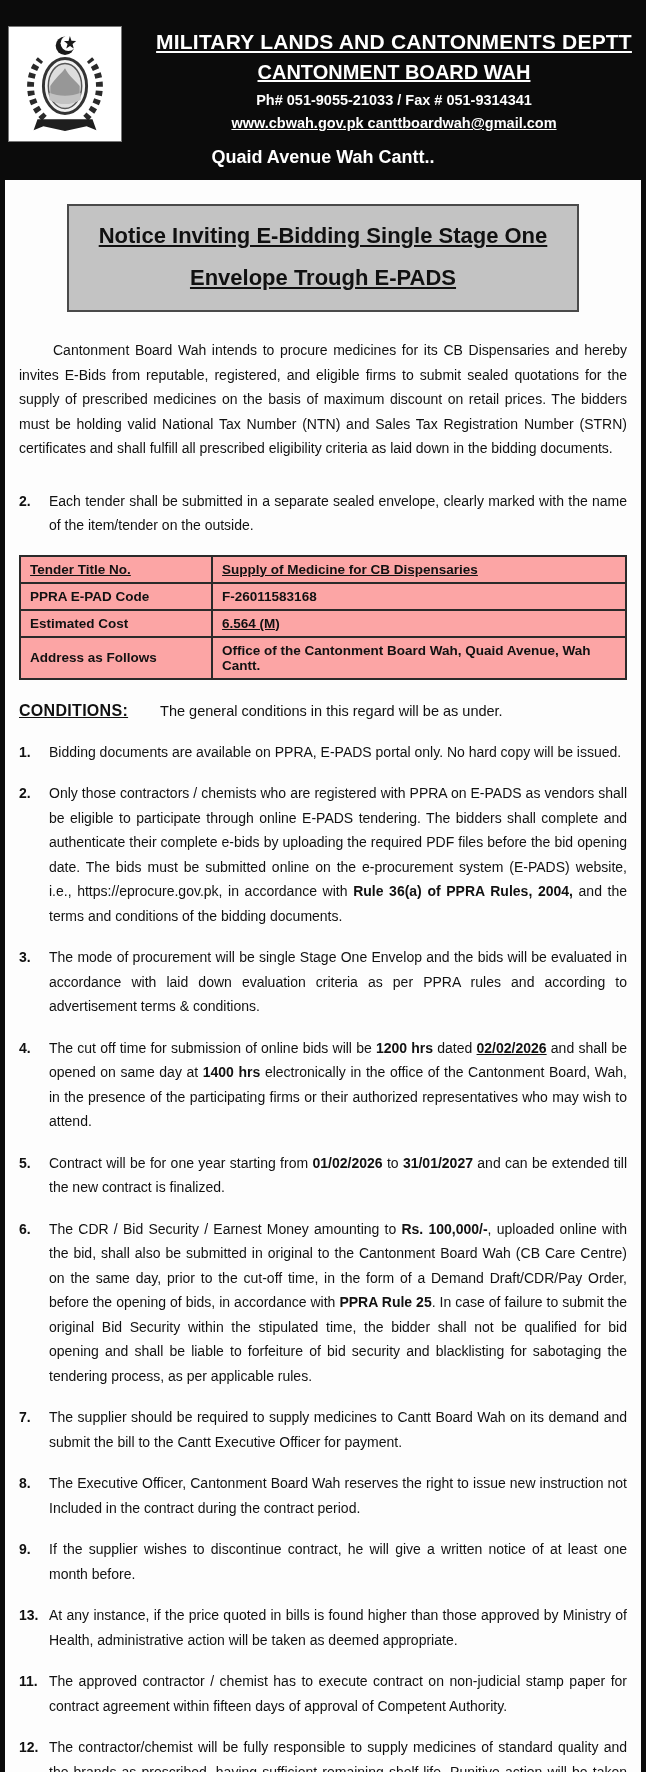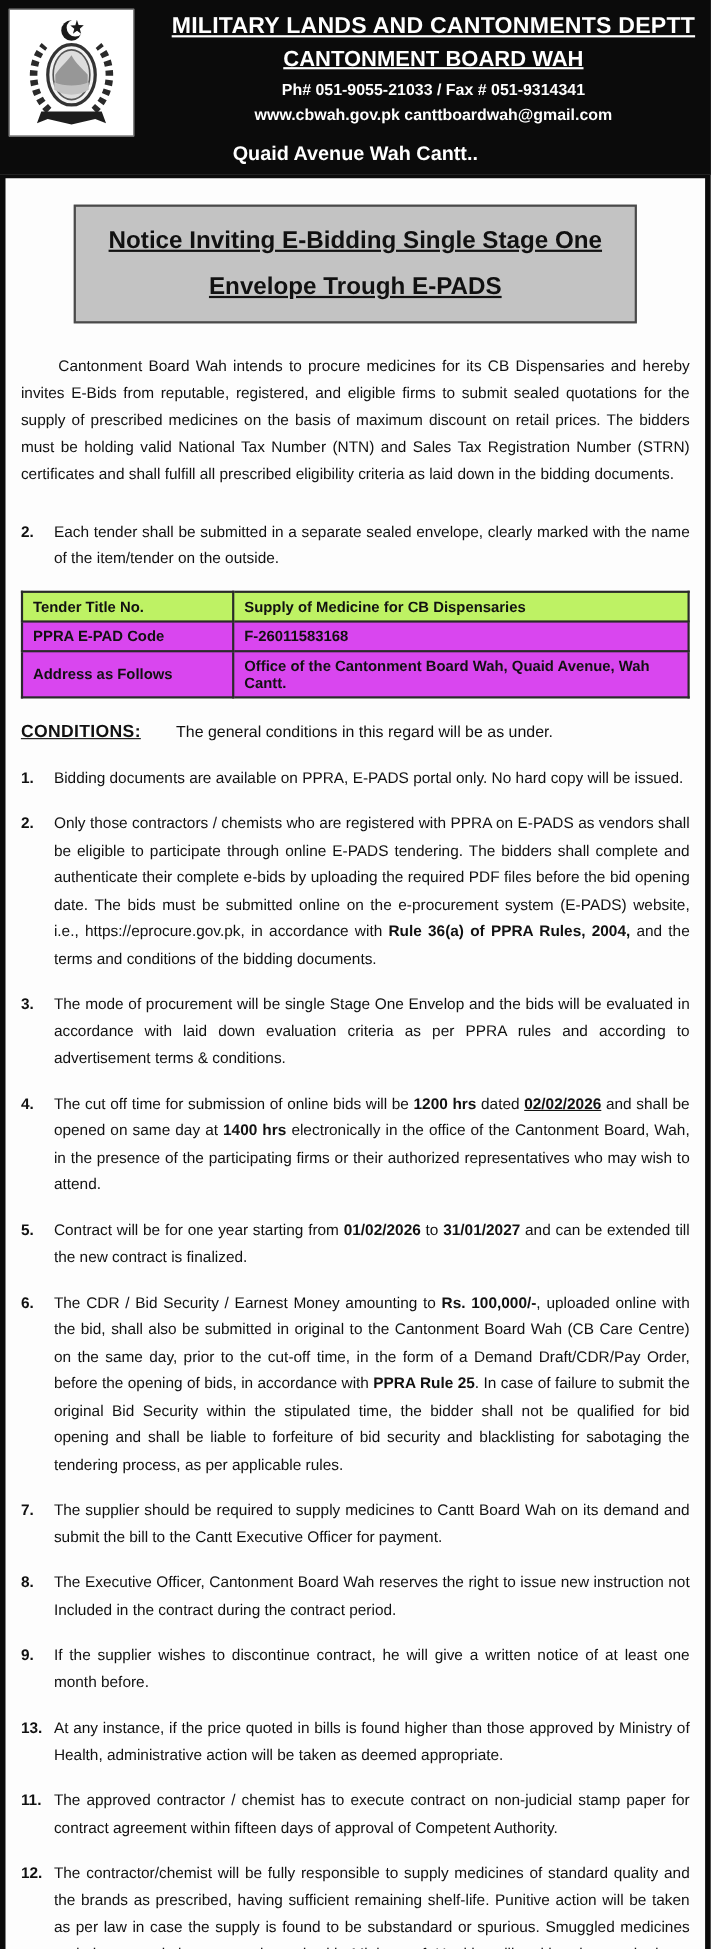--- a/index.html
+++ b/index.html
@@ -5,30 +5,30 @@
   html { background:#000; }
   body {
     margin:0 auto; width:646px; background:#0b0b0b;
     font-family:"Liberation Sans", sans-serif; color:#111;
   }
   .b { font-weight:bold; }
   .u { text-decoration:underline; }
 
   
   .header { background:#0b0b0b; color:#fff; padding:8px 8px 2px; }
-  .header-top { display:flex; gap:28px; }
+  .header-top { display:flex; gap:28px;margin-top:18px; }
   .crest-box {
     width:112px; height:114px; background:#fff; border:1px solid #777;
     flex:none; display:flex; align-items:center; justify-content:center;
   }
   .header-lines { flex:1; text-align:center; padding-top:1px; }
   .h-dept  { font-size:21px; font-weight:bold; text-decoration:underline; margin:3px 0 7px; letter-spacing:.2px; }
   .h-board { font-size:20px; font-weight:bold; text-decoration:underline; margin:0 0 8px; }
   .h-ph    { font-size:14.5px; font-weight:bold; margin:0 0 7px;text-align:center; }
-  .h-web   { font-size:14.5px; font-weight:bold; margin:0; }
+  .h-web   { font-size:14.5px; font-weight:bold; text-decoration:underline; margin:0; }
   .h-addr  { text-align:center; font-size:18px; font-weight:bold; padding:5px 0 7px; }
 
   
   .frame {
     background:#fdfdfd; border:5px solid #0b0b0b; border-top-width:3px;
     padding:14px 11px 24px;
   }
   .title-box {
     width:482px; margin:10px auto 26px; background:#c3c3c3;
     border:2px solid #4a4a4a; text-align:center; padding:9px 13px 11px;
@@ -36,23 +36,23 @@
   .title-line { font-size:22px; font-weight:bold; text-decoration:underline; line-height:42px; }
 
   .para { font-size:14px; line-height:24.5px; text-align:justify; margin:0 3px 28px; }
   .intro { text-indent:34px; }
 
   .item { display:flex; margin:0 3px 17px; }
   .num  { font-weight:bold; font-size:14px; line-height:24.5px; width:30px; flex:none; }
   .itxt { flex:1; font-size:14px; line-height:24.5px; text-align:justify; margin:0; }
 
   table.tender { width:99%; margin:2px auto 22px; border-collapse:collapse; }
-  .tender td { border:2px solid #2a2a2a; font-size:13.5px; font-weight:bold; padding:5px 9px; background:#d946ef; }
+  .tender td { border:2px solid #2a2a2a; font-size:13.5px; font-weight:bold; padding:5px 9px; background:#fca5a5; }
   .tender td.lbl { width:172px; }
-  .tender tr.head td { background:#bef264; }
+  .tender tr.head td { background:#fca5a5;text-decoration:underline; }
 
   .cond-line { margin:4px 3px 20px; font-size:14.5px; }
   .cond-head { font-weight:bold; font-size:16px; text-decoration:underline; margin-right:32px; letter-spacing:.3px; }
 </style>
 </head>
 <body>
 
 <div class="header">
   <div class="header-top">
     <div class="crest-box">
@@ -95,20 +95,24 @@
 
   <table class="tender">
     <tbody>
       <tr class="head">
         <td class="lbl">Tender Title No.</td>
         <td><span>Supply of Medicine for CB Dispensaries</span></td>
       </tr>
       <tr>
         <td class="lbl">PPRA E-PAD Code</td>
         <td><span>F-26011583168</span></td>
+      </tr>
+      <tr>
+        <td class="lbl">Estimated Cost</td>
+        <td><span class="u">6.564 (M)</span></td>
       </tr>
       <tr>
         <td class="lbl">Address as Follows</td>
         <td><span>Office of the Cantonment Board Wah, Quaid Avenue, Wah Cantt.</span></td>
       </tr>
     </tbody>
   </table>
 
   <div class="cond-line">
     <span class="cond-head">CONDITIONS:</span><span>The general conditions in this regard will be as under.</span>

